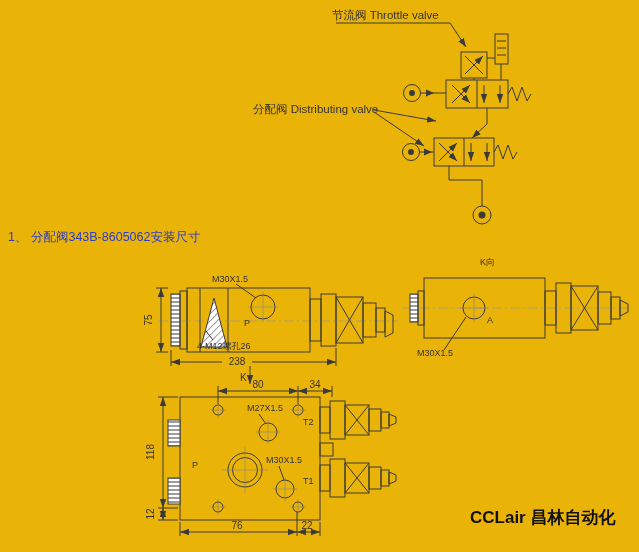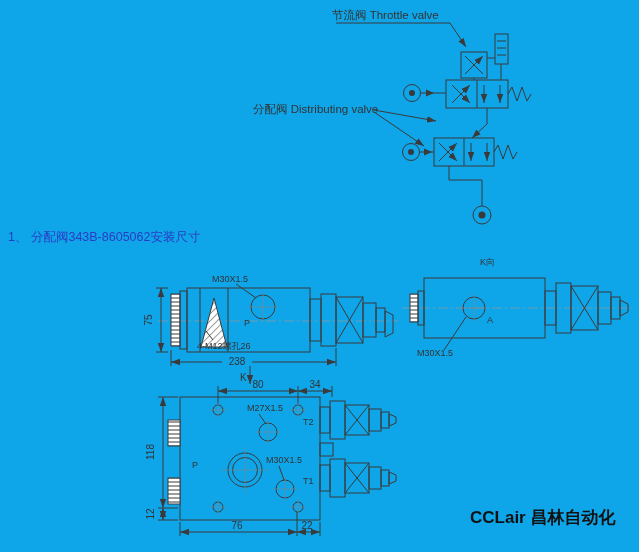--- a/index.html
+++ b/index.html
@@ -1,16 +1,16 @@
 <!DOCTYPE html>
 <html><head>
 <meta charset="utf-8">
 <style>
   html,body{margin:0;padding:0;background:#fff;}
-  .page{position:relative;width:639px;height:552px;background:#0ea5e9;overflow:hidden;
+  .page{position:relative;width:639px;height:552px;background:#eab308;overflow:hidden;
         font-family:"Liberation Sans","DejaVu Sans",sans-serif;}
   svg{position:absolute;left:0;top:0;display:block;}
   line,rect,circle,polyline,polygon,path{stroke:#3a3a3a;stroke-width:1;fill:none;}
   text{font-family:"Liberation Sans","DejaVu Sans",sans-serif;fill:#333;stroke:none;}
   .solid{fill:#3a3a3a;stroke:none;}
   .bg{fill:#ffffff;stroke:none;}
   .hatchfill{fill:url(#hatch);}
   .ribfill{fill:url(#ribs);}
   .cl{stroke:#999;stroke-width:0.7;stroke-dasharray:10 3 2 3;}
   .thin{stroke:#888;stroke-width:0.6;}

